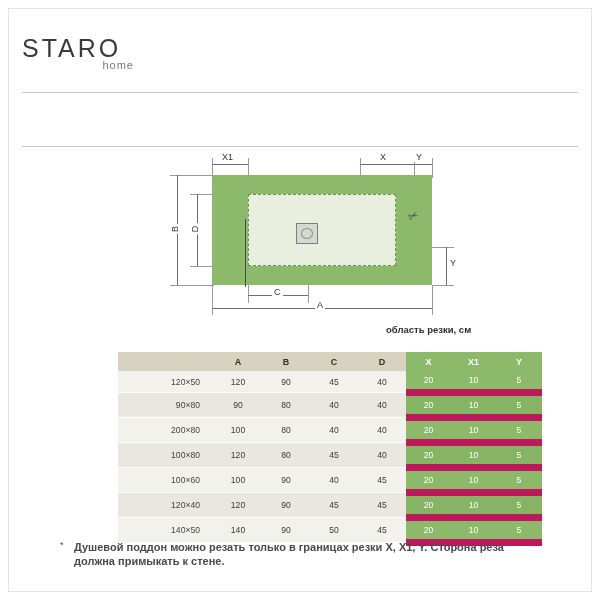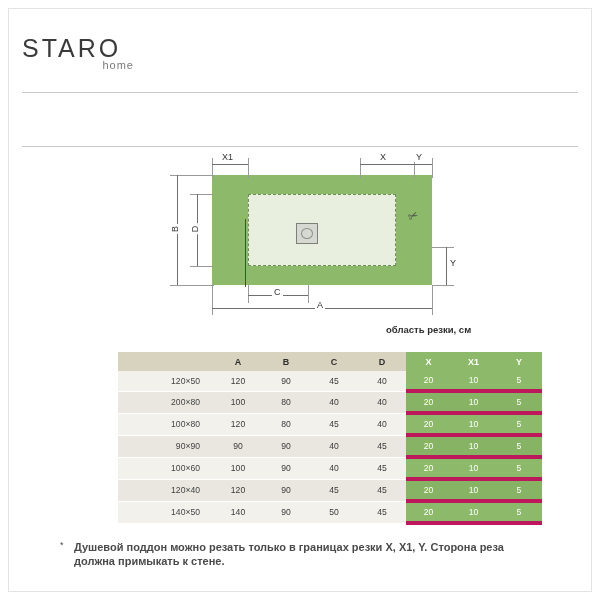--- a/index.html
+++ b/index.html
@@ -115,21 +115,21 @@
   thead th.name{background:#d8d3bf;}
   tbody td{
     height:18px;text-align:center;border-bottom:1px solid #ffffff;
     background:#f2f1ec;
   }
   tbody td.name{
     background:#f2f1ec;text-align:right;padding-right:14px;font-size:8.6px;color:#444;
   }
   tbody tr:nth-child(even) td{background:#e9e7df;}
   tbody tr:nth-child(even) td.name{background:#e9e7df;}
-  tbody td.green{background:#8cb96a;color:#ffffff;border-bottom:4px solid #be185d;}
+  tbody td.green{background:#8cb96a;color:#ffffff;border-bottom:7px solid #be185d;}
   tbody tr:nth-child(even) td.green{background:#86b364;}
   
   .footnote{
     position:absolute;left:74px;top:540px;width:470px;
     font-size:11px;color:#4a4a4a;line-height:1.3;font-weight:bold;
   }
   .footstar{
     position:absolute;left:60px;top:540px;font-size:9px;color:#4a4a4a;
   }
   .frame{
@@ -224,50 +224,50 @@
           <td class="name">120×50</td>
           <td>120</td>
           <td>90</td>
           <td>45</td>
           <td>40</td>
           <td class="green">20</td>
           <td class="green">10</td>
           <td class="green">5</td>
         </tr>
         <tr>
+          <td class="name">90×80</td>
+          <td>90</td>
+          <td>80</td>
+          <td>40</td>
+          <td>40</td>
+          <td class="green">20</td>
+          <td class="green">10</td>
+          <td class="green">5</td>
+        </tr>
+        <tr>
           <td class="name">200×80</td>
           <td>100</td>
           <td>80</td>
           <td>40</td>
           <td>40</td>
           <td class="green">20</td>
           <td class="green">10</td>
           <td class="green">5</td>
         </tr>
         <tr>
           <td class="name">100×80</td>
           <td>120</td>
           <td>80</td>
           <td>45</td>
           <td>40</td>
           <td class="green">20</td>
           <td class="green">10</td>
           <td class="green">5</td>
         </tr>
         <tr>
-          <td class="name">90×90</td>
-          <td>90</td>
-          <td>90</td>
-          <td>40</td>
-          <td>45</td>
-          <td class="green">20</td>
-          <td class="green">10</td>
-          <td class="green">5</td>
-        </tr>
-        <tr>
           <td class="name">100×60</td>
           <td>100</td>
           <td>90</td>
           <td>40</td>
           <td>45</td>
           <td class="green">20</td>
           <td class="green">10</td>
           <td class="green">5</td>
         </tr>
         <tr>

